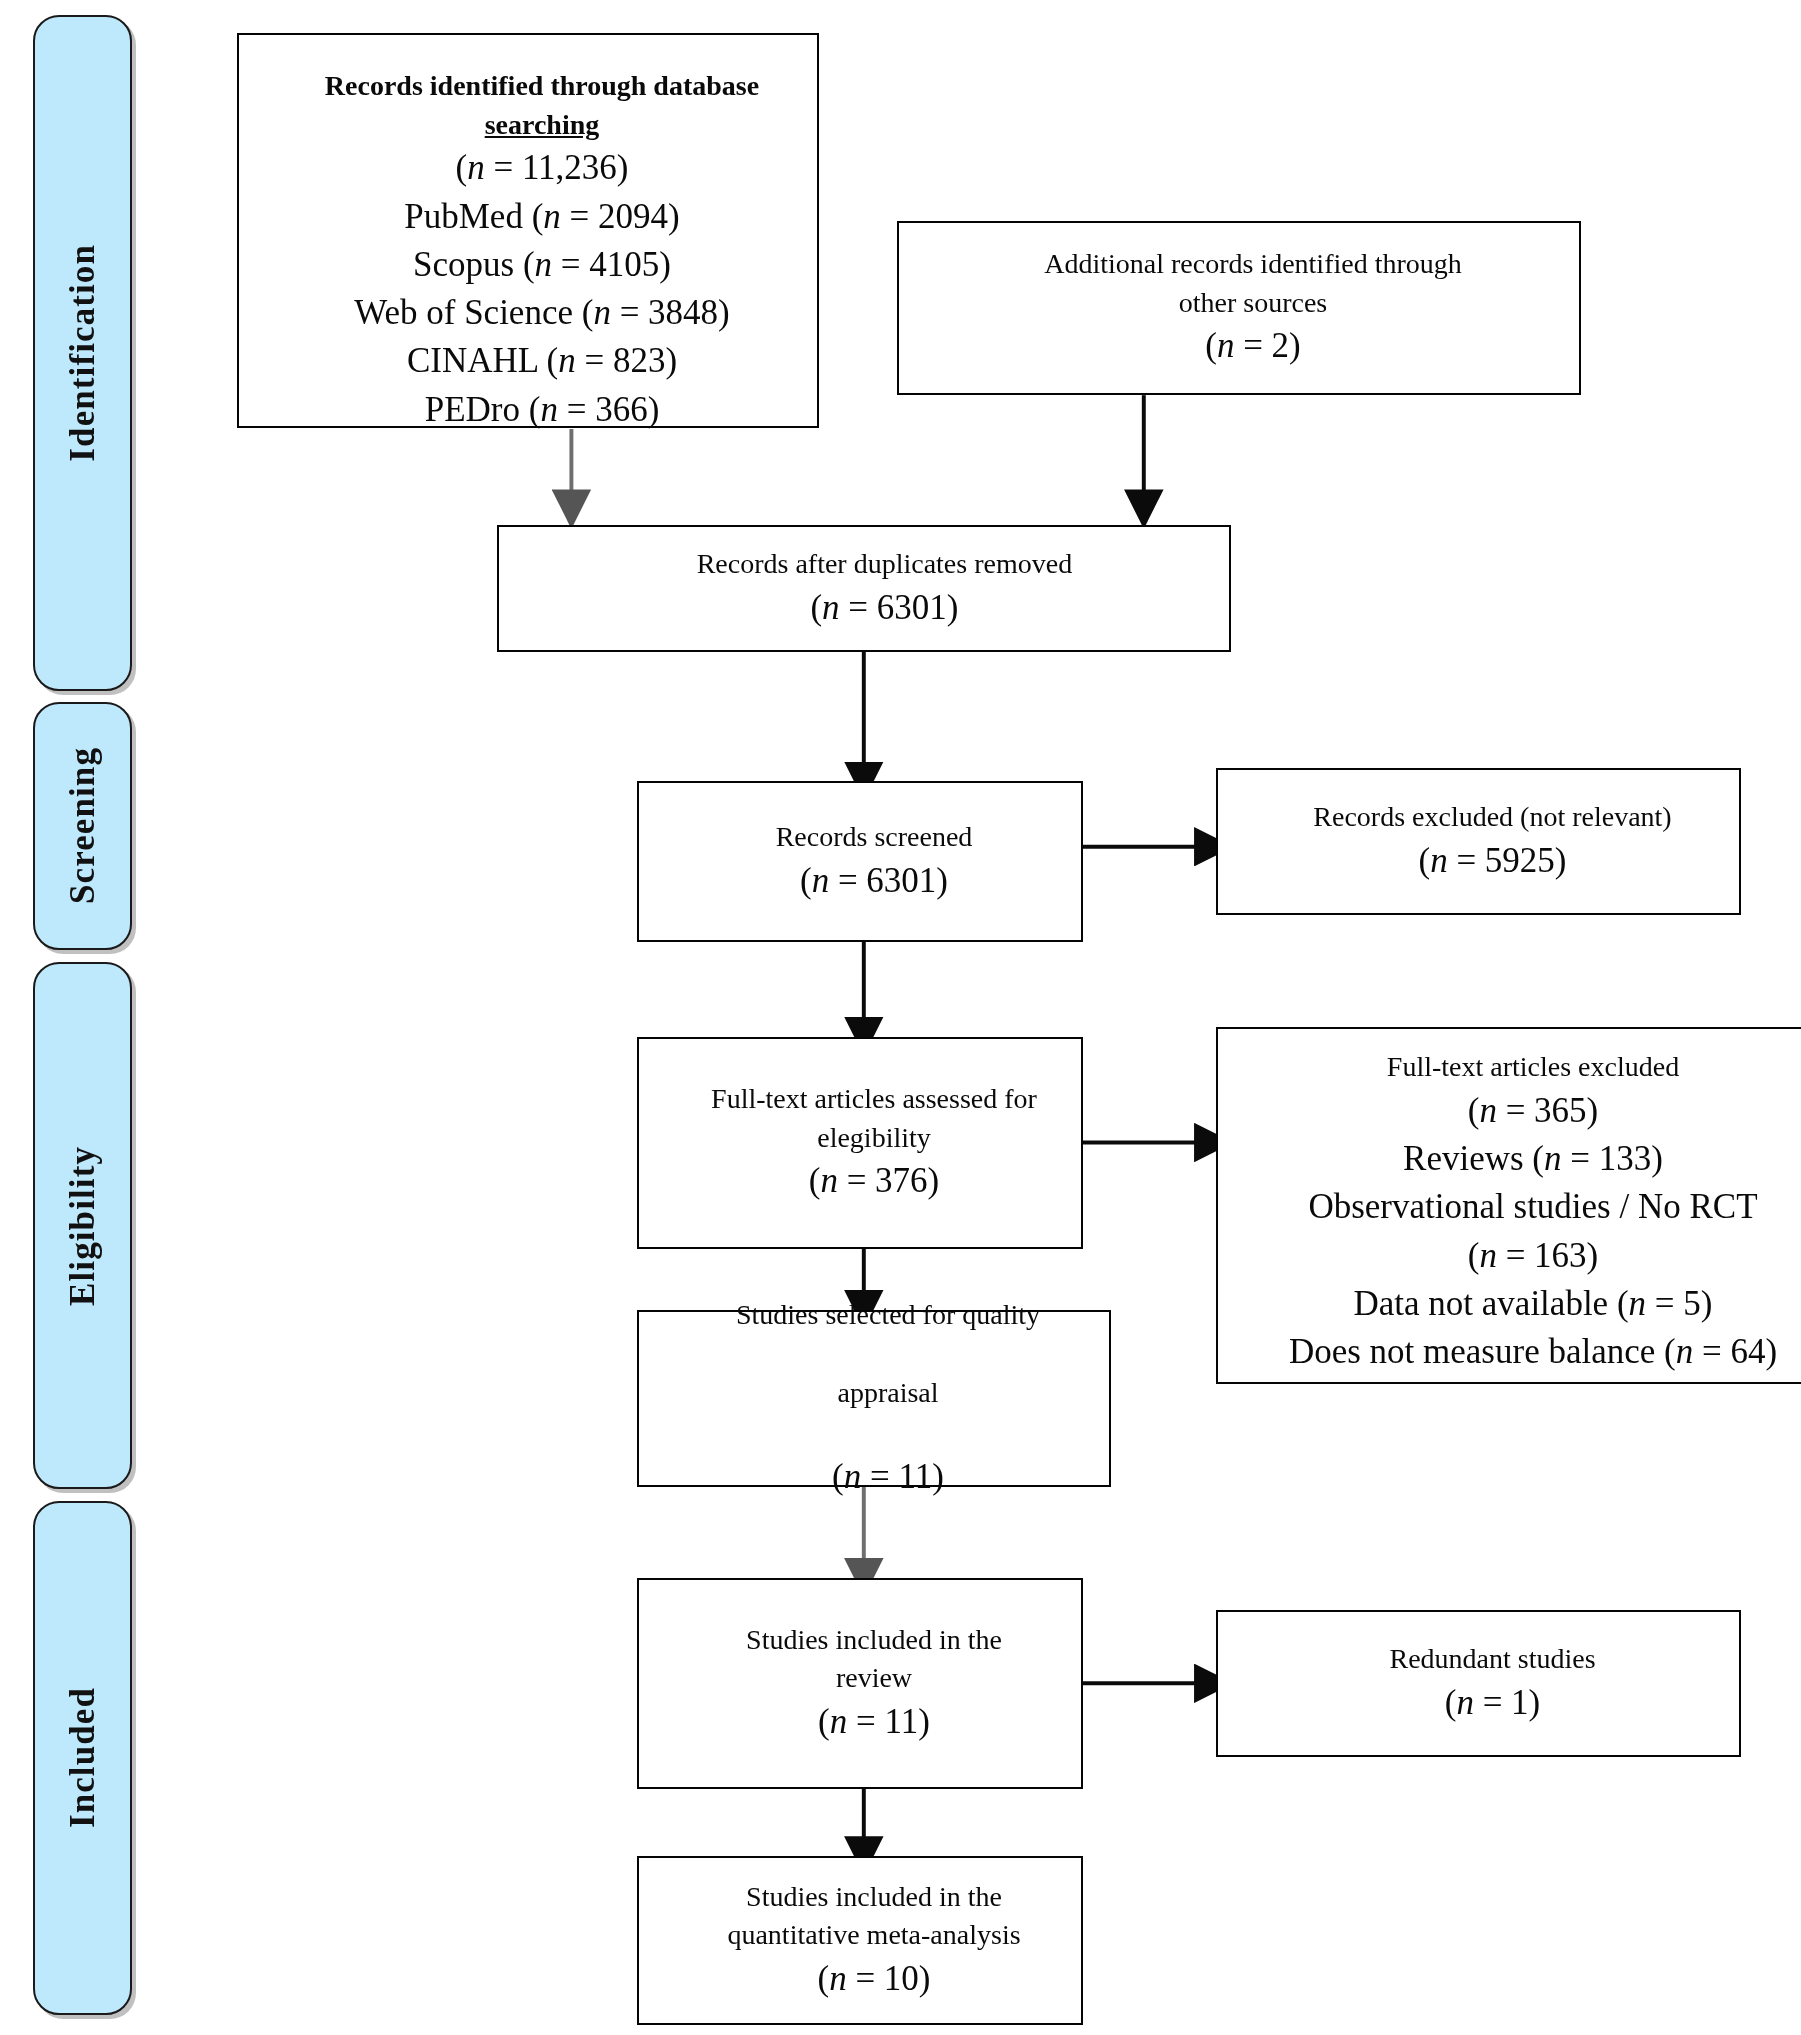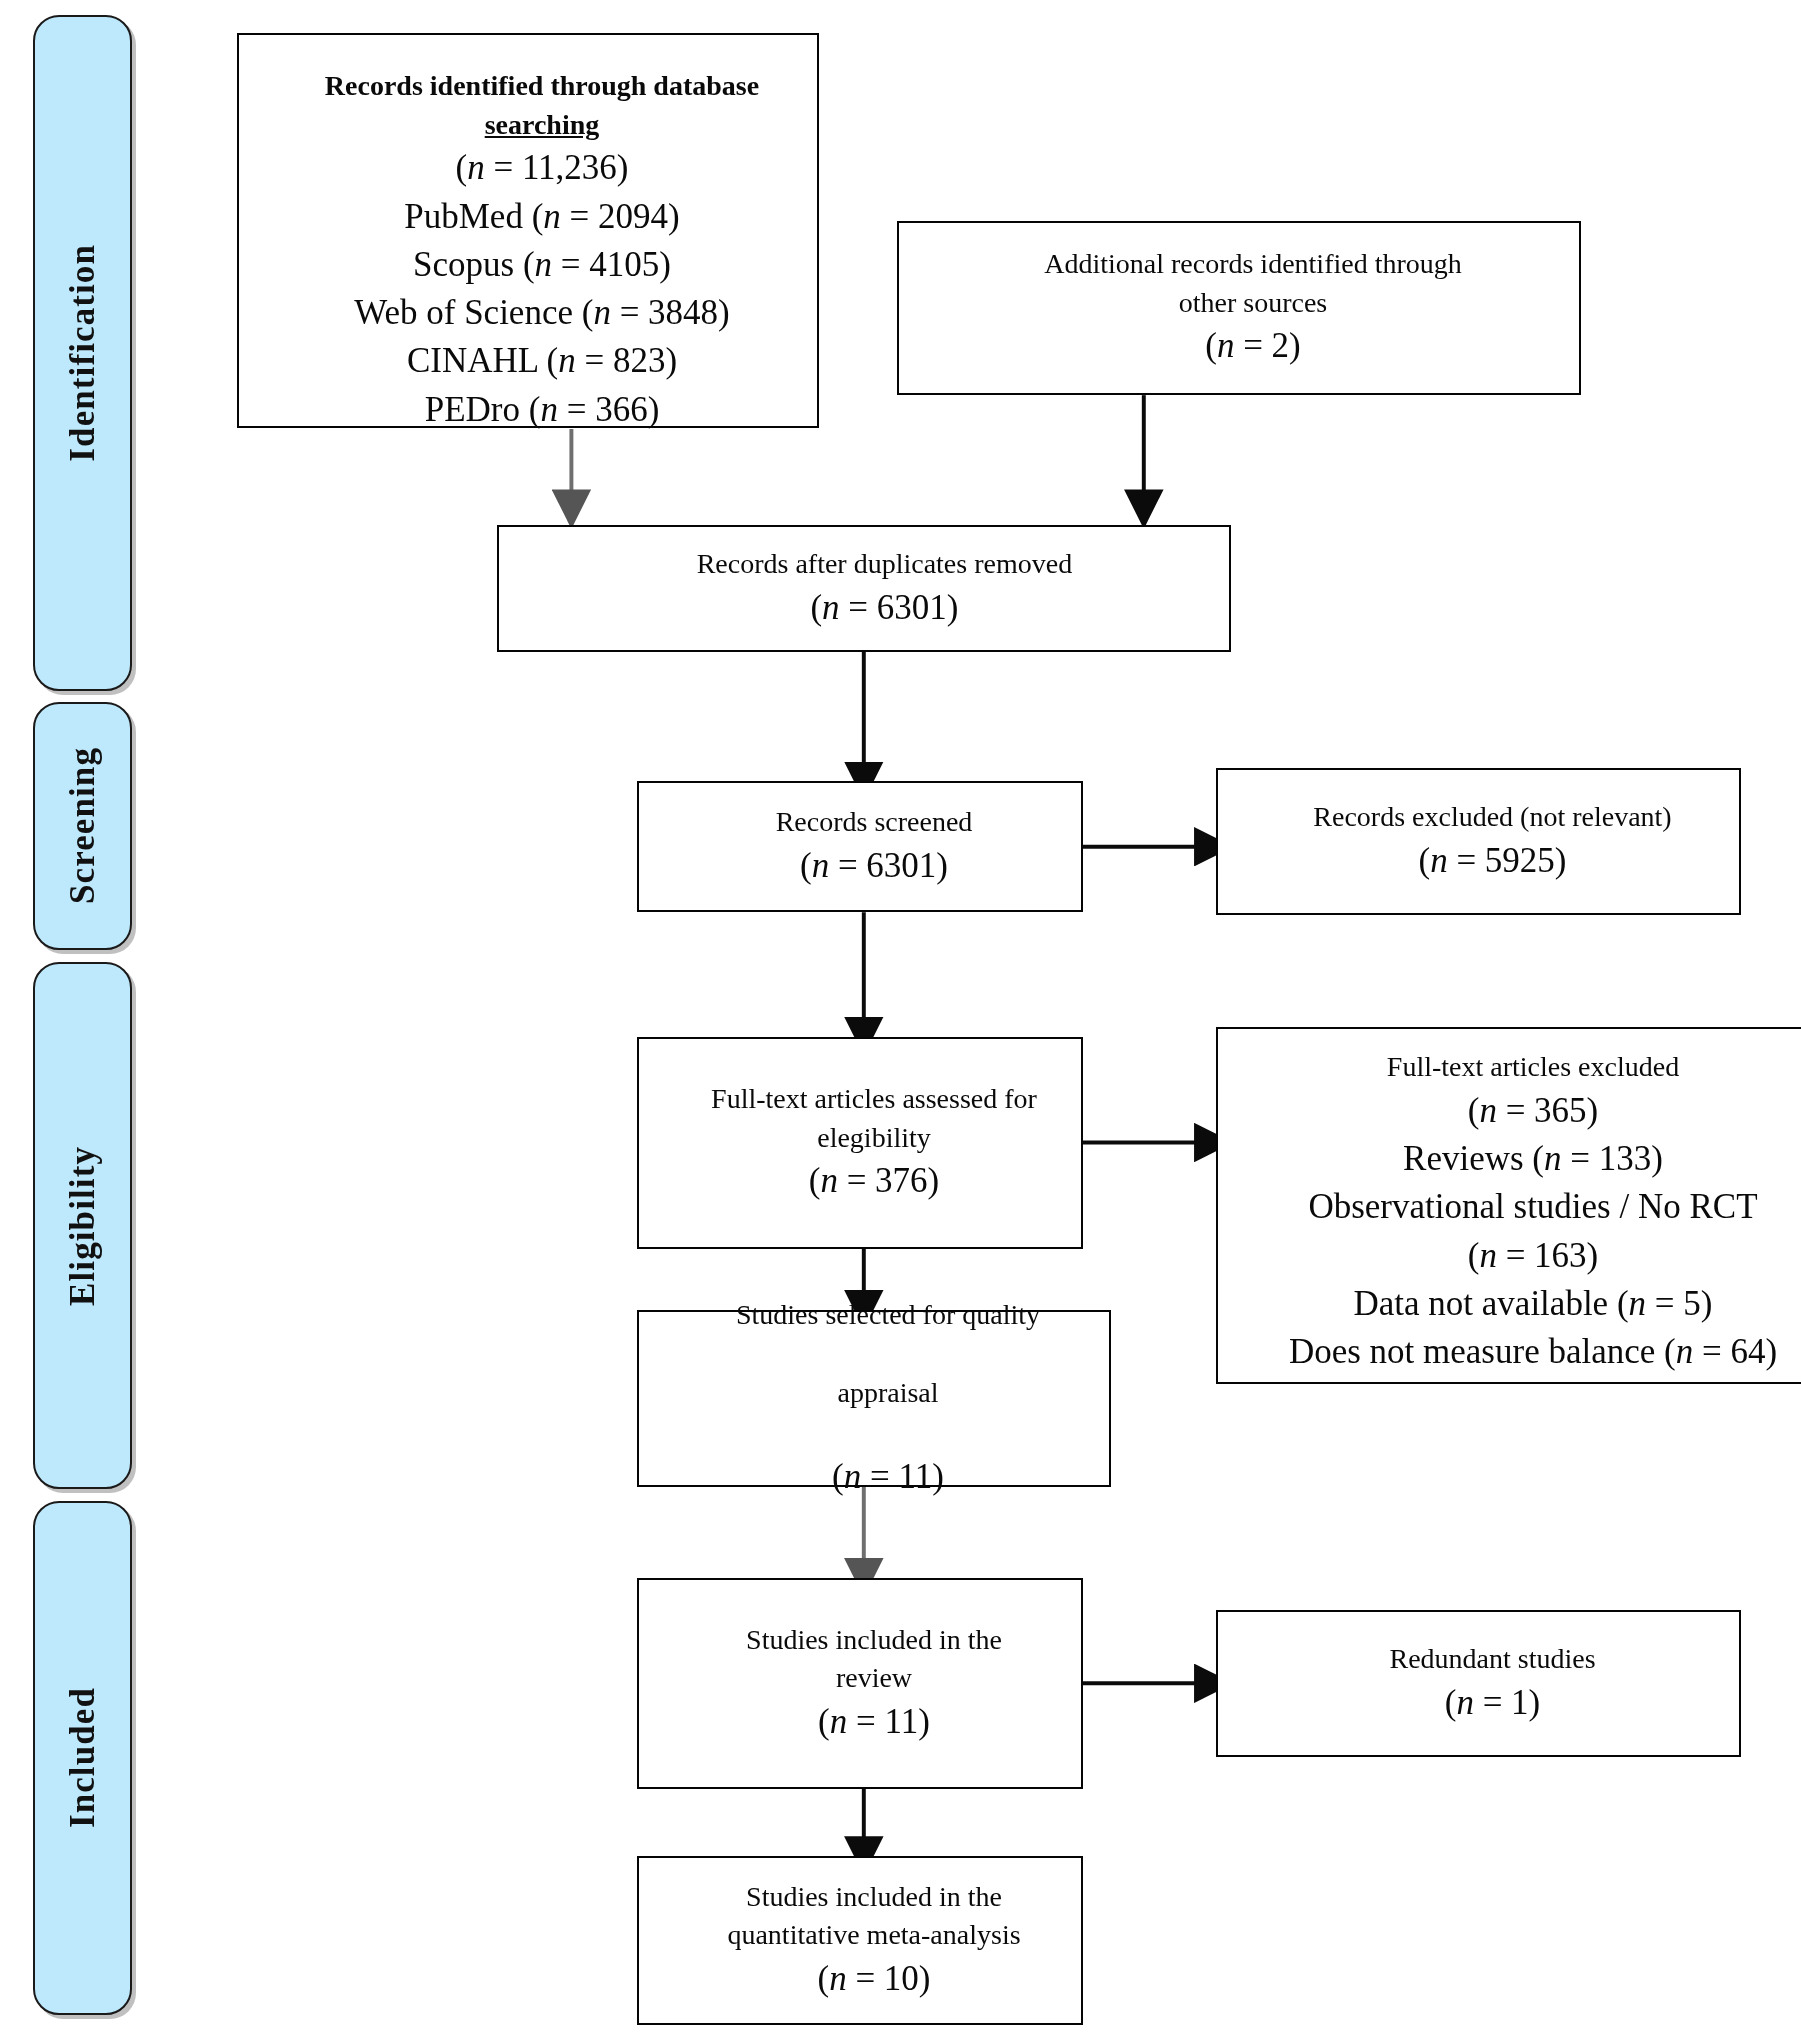--- a/index.html
+++ b/index.html
@@ -150,21 +150,21 @@
     <span class="line title-line">Additional records identified through</span>
     <span class="line title-line">other sources</span>
     <span class="line sub-line">(<i class="ital">n</i> = 2)</span>
   </div>
 
   <div class="flow-box" style="left:497px; top:525px; width:734px; height:127px;padding-left:23px;">
     <span class="line title-line">Records after duplicates removed</span>
     <span class="line sub-line">(<i class="ital">n</i> = 6301)</span>
   </div>
 
-  <div class="flow-box" style="left:637px; top:781px; width:446px; height:131px;">
+  <div class="flow-box" style="left:637px; top:781px; width:446px; height:161px;">
     <span class="line title-line">Records screened</span>
     <span class="line sub-line">(<i class="ital">n</i> = 6301)</span>
   </div>
 
   <div class="flow-box" style="left:1216px; top:768px; width:525px; height:147px;">
     <span class="line title-line">Records excluded (not relevant)</span>
     <span class="line sub-line">(<i class="ital">n</i> = 5925)</span>
   </div>
 
   <div class="flow-box" style="left:637px; top:1037px; width:446px; height:212px;">

